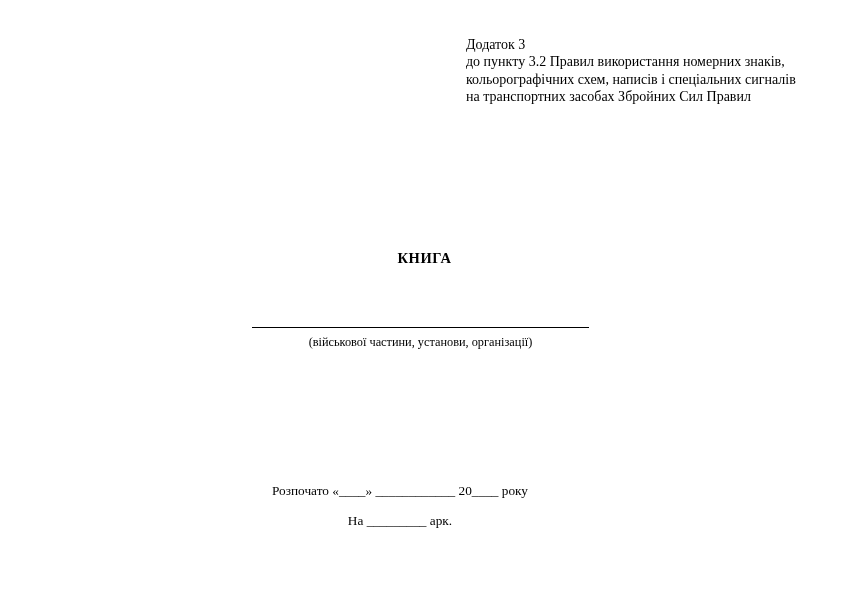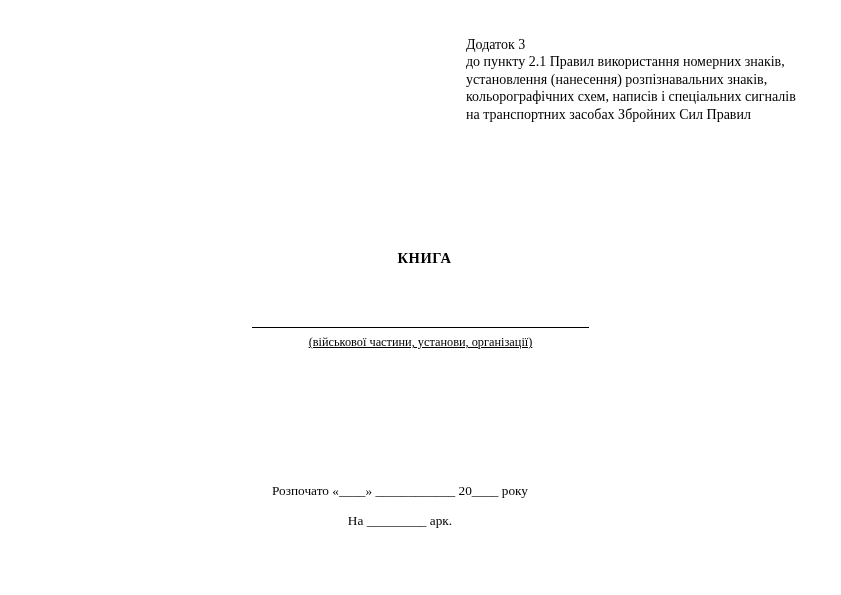--- a/index.html
+++ b/index.html
@@ -55,21 +55,20 @@
     margin-top: 4px;
   }
 
   
   .unit-line-wrap {
     position: absolute;
     left: 0;
     top: 314px;
     width: 841px;
     text-align: center;
-    text-decoration: underline;
   }
   .unit-rule {
     display: inline-block;
     width: 337px;
     border-bottom: 1px solid #000;
     height: 12px;
   }
   .unit-caption {
     font-size: 12.3px;
     margin-top: 3px;
@@ -89,22 +88,21 @@
     white-space: nowrap;
   }
 </style>
 </head>
 <body>
 
 <div class="page">
 
   <div class="annex">
     <div>Додаток 3</div>
-    <div>до пункту 2.1 Правил використання номерних знаків,</div>
-    <div>установлення (нанесення) розпізнавальних знаків,</div>
+    <div>до пункту 3.2 Правил використання номерних знаків,</div>
     <div>кольорографічних схем, написів і спеціальних сигналів</div>
     <div>на транспортних засобах Збройних Сил Правил</div>
   </div>
 
   <div class="title-block">
     <div class="doc-title">КНИГА</div>
   </div>
 
   <div class="unit-line-wrap">
     <div class="unit-rule"></div>

